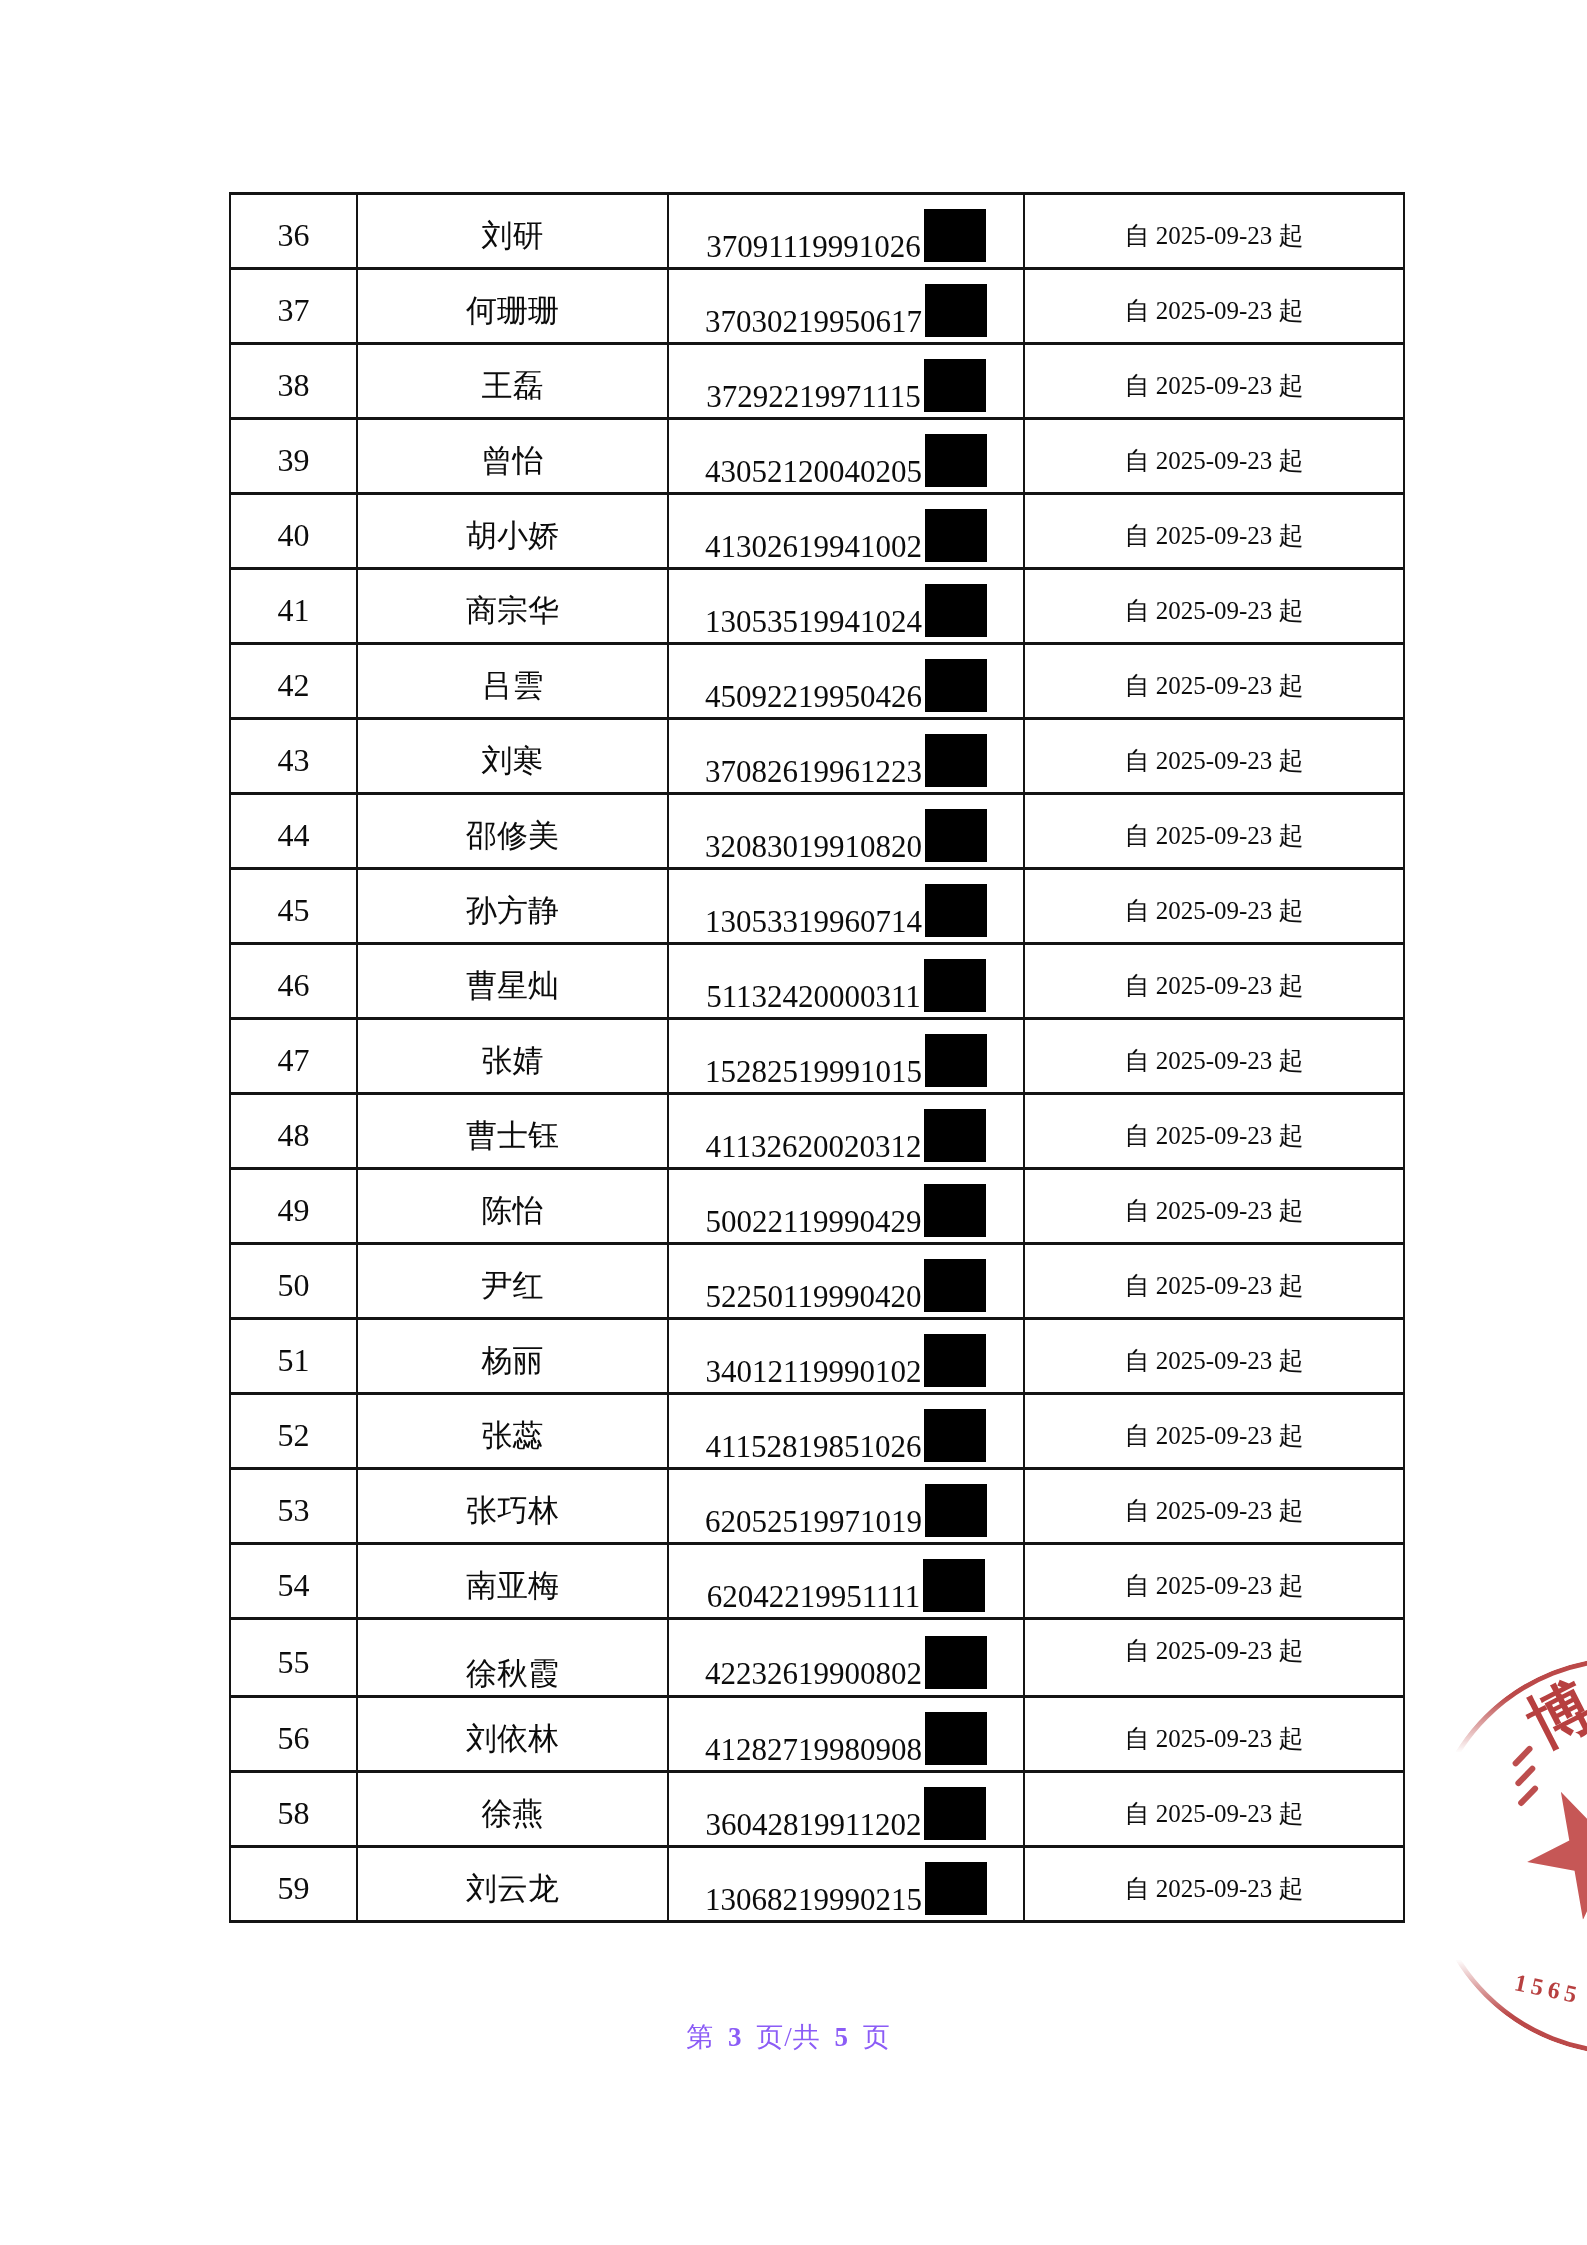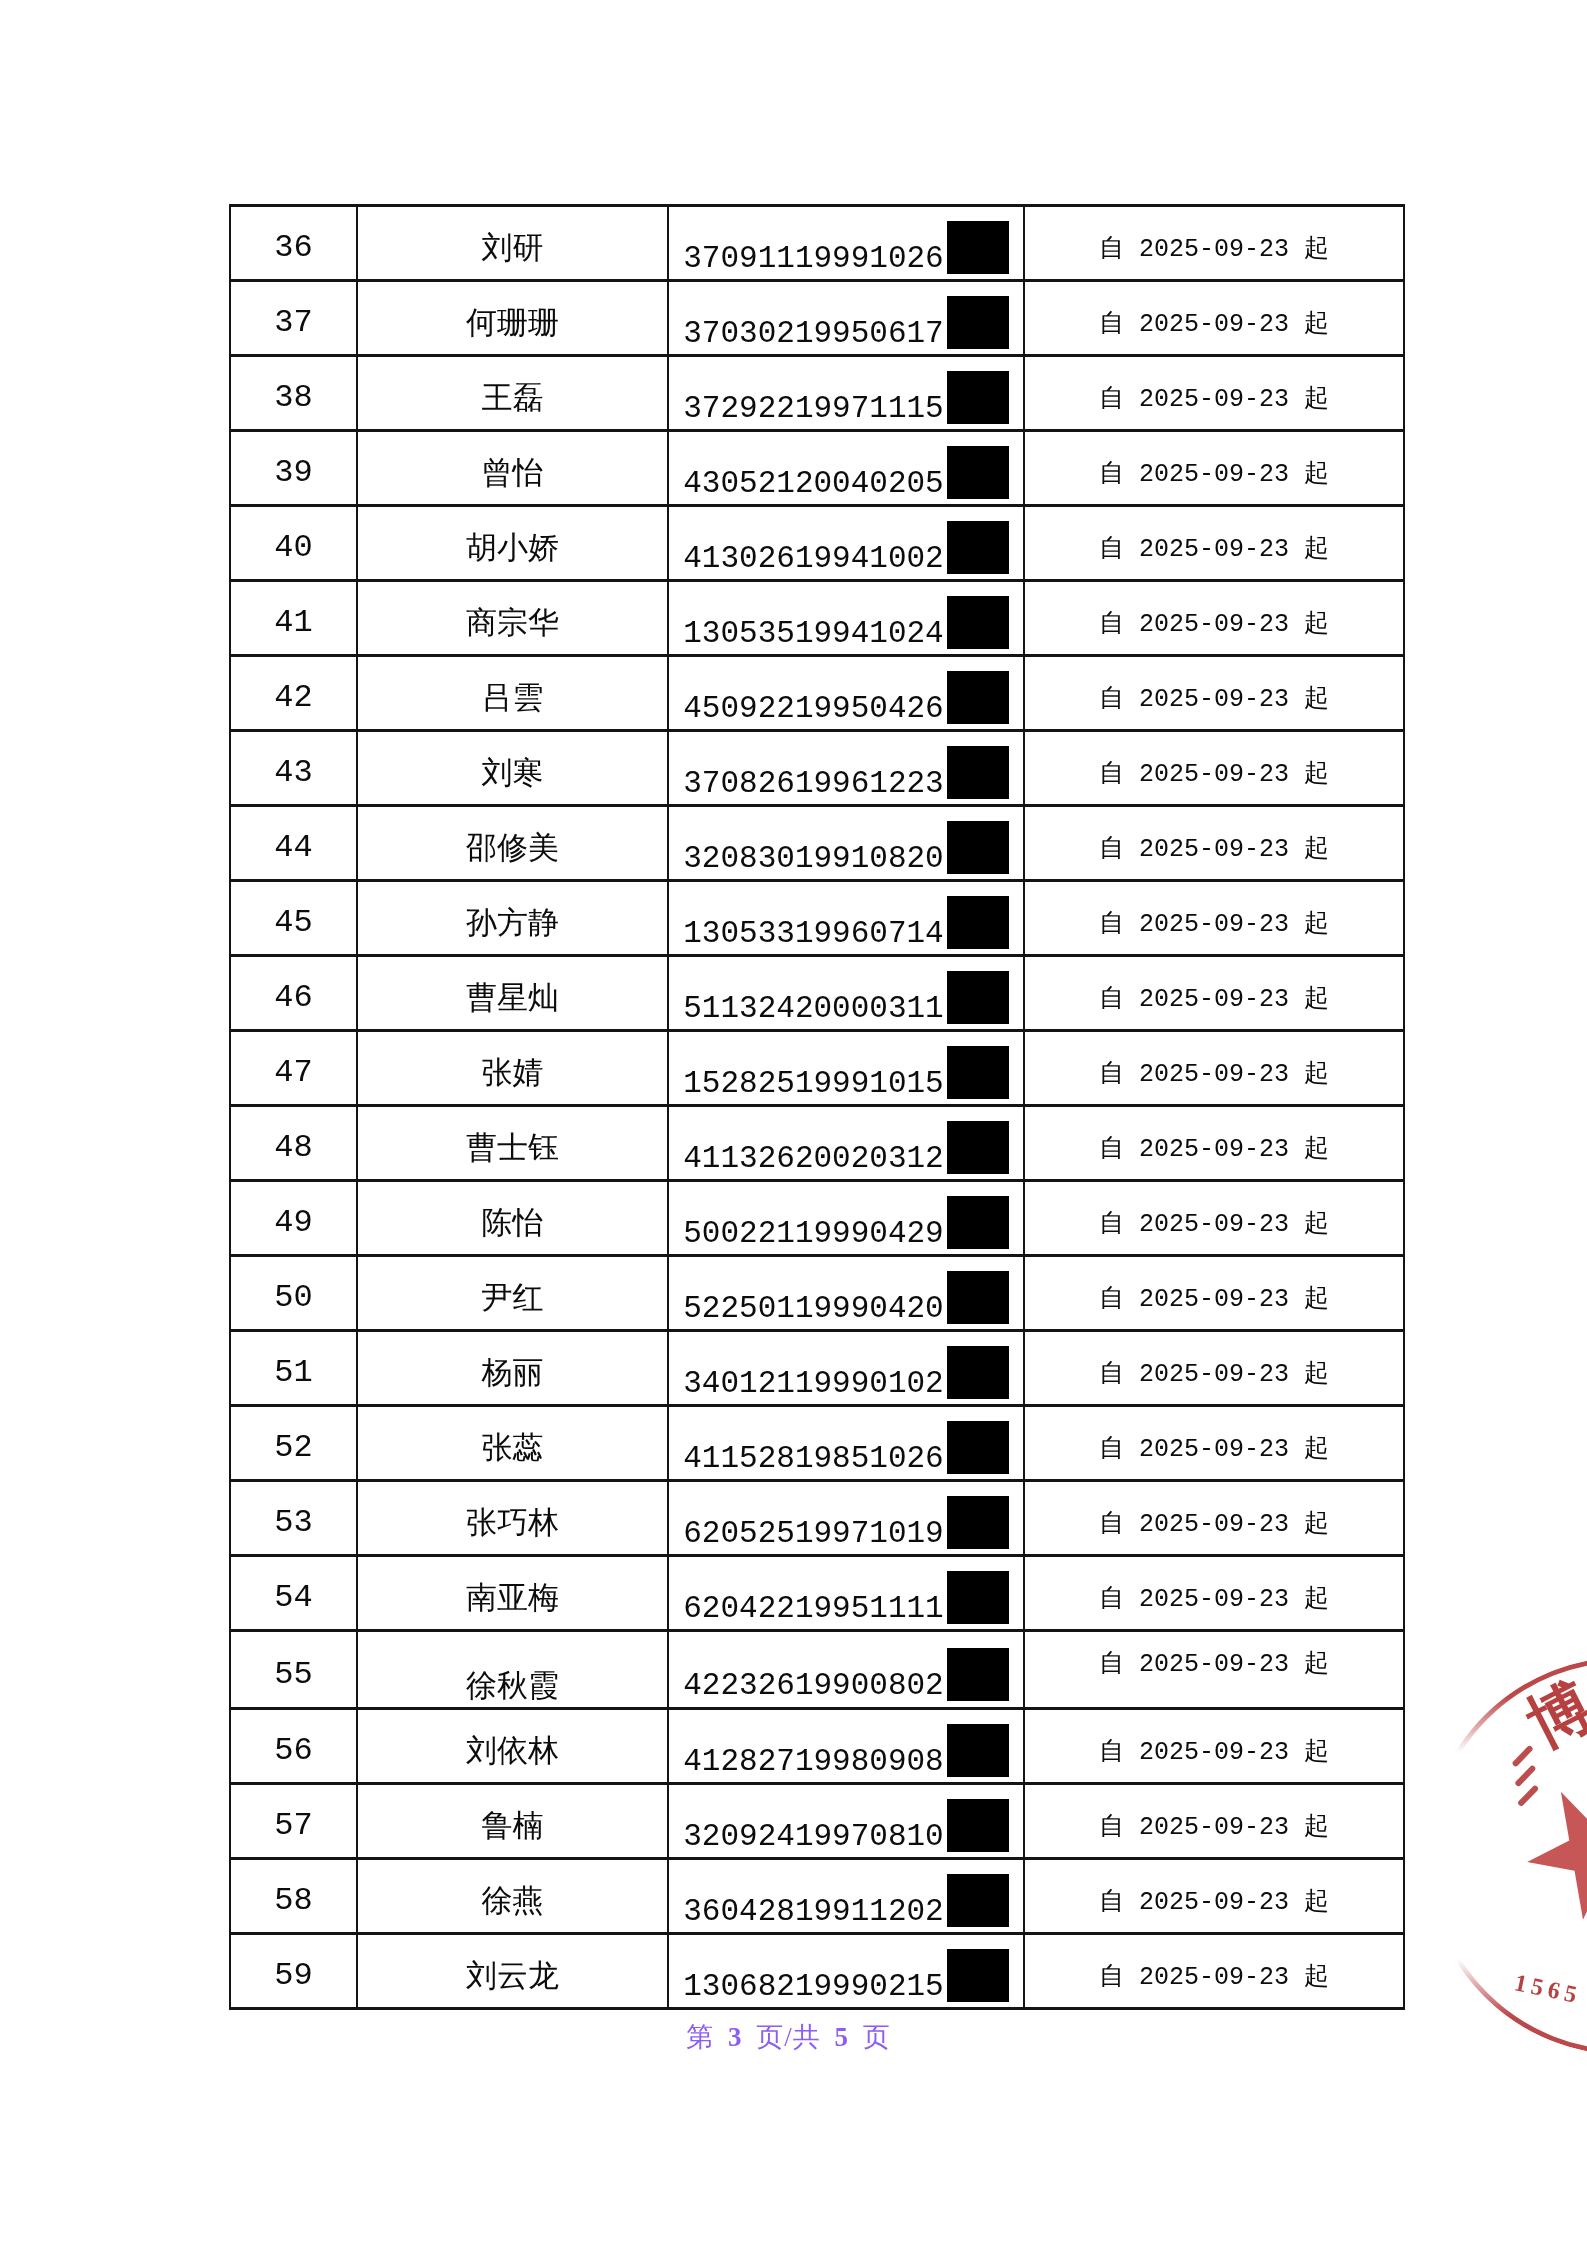--- a/index.html
+++ b/index.html
@@ -6,22 +6,22 @@
   .page{
     position:relative;
     width:1587px;height:2245px;
     background:#ffffff;
     overflow:hidden;
     font-family:"Liberation Serif","DejaVu Serif",serif;
     color:#0c0c0c;
   }
   
   table.roster{
-    position:absolute;left:229px;top:204px;width:1174px;
-    border-collapse:collapse;table-layout:fixed;font-family:Liberation Mono, monospace;
+    position:absolute;left:229px;top:192px;width:1174px;
+    border-collapse:collapse;table-layout:fixed;
   }
   table.roster td{
     border-left:2px solid #141414;
     border-right:2px solid #141414;
     border-top:3px solid #141414;
     border-bottom:3px solid #141414;
     vertical-align:middle;
     padding:9px 0 0 0;
     overflow:hidden;
   }
@@ -314,31 +314,20 @@
             </span>
           </td>
           <td class="c-date"><span class="datewrap">自 2025-09-23 起</span></td>
         </tr>
         <tr>
           <td class="c-no">56</td>
           <td class="c-name">刘依林</td>
           <td class="c-id">
             <span class="idwrap">
               <span class="idnum">41282719980908</span>
-              <span class="redact"></span>
-            </span>
-          </td>
-          <td class="c-date"><span class="datewrap">自 2025-09-23 起</span></td>
-        </tr>
-        <tr>
-          <td class="c-no">57</td>
-          <td class="c-name">鲁楠</td>
-          <td class="c-id">
-            <span class="idwrap">
-              <span class="idnum">32092419970810</span>
               <span class="redact"></span>
             </span>
           </td>
           <td class="c-date"><span class="datewrap">自 2025-09-23 起</span></td>
         </tr>
         <tr>
           <td class="c-no">58</td>
           <td class="c-name">徐燕</td>
           <td class="c-id">
             <span class="idwrap">

